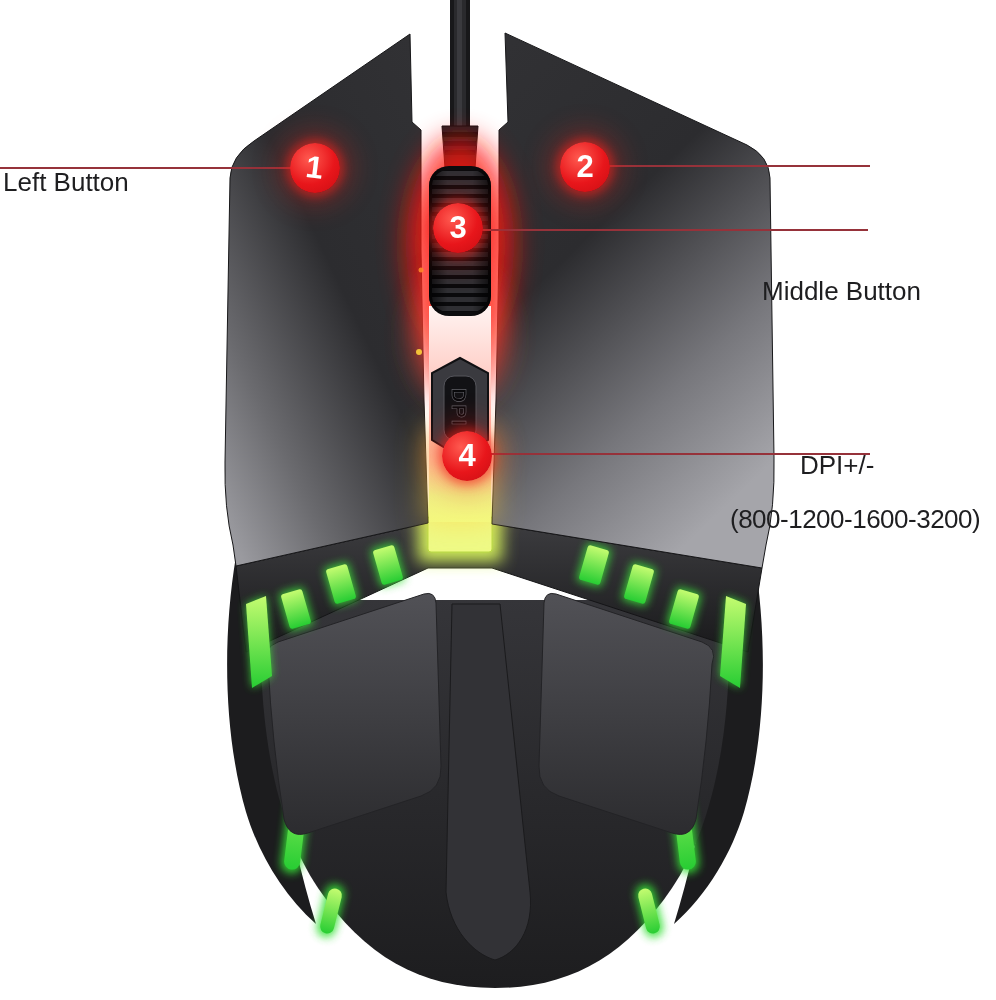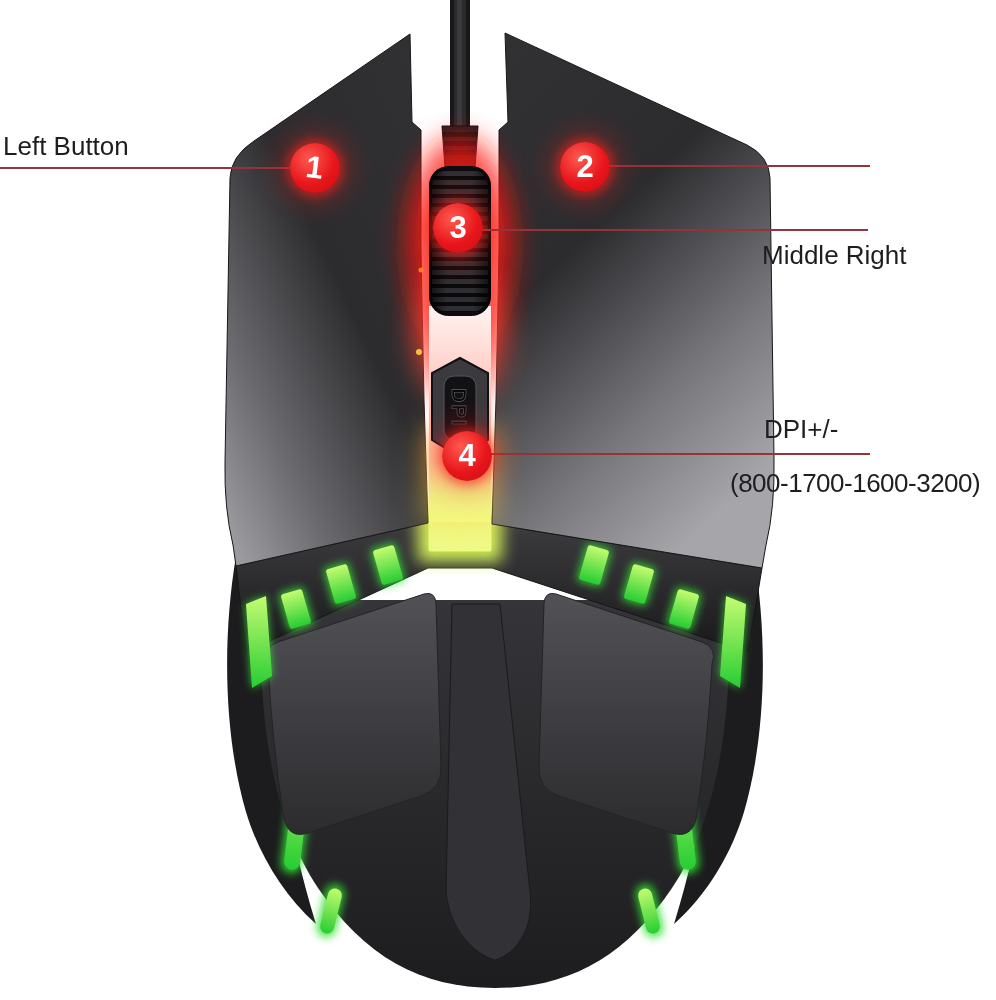--- a/index.html
+++ b/index.html
@@ -3,26 +3,26 @@
 <meta charset="utf-8">
 <style>
   html,body{margin:0;padding:0;background:#ffffff;}
   .stage{
     position:relative;width:996px;height:1000px;background:#ffffff;overflow:hidden;
     font-family:"Liberation Sans","DejaVu Sans",sans-serif;
   }
   .stage svg{position:absolute;left:0;top:0;z-index:0;}
   .lbl{
     position:absolute;z-index:3;font-size:26px;line-height:1.15;color:#1e1e20;
-    white-space:nowrap;letter-spacing:0;
+    white-space:nowrap;letter-spacing:0;margin-top:36px;
   }
   #lbl1{left:3px;top:132px;}
   #lbl2{left:762px;top:129px;}
   #lbl3{left:762px;top:241px;}
-  #lbl4{left:764px;top:415px;}
+  #lbl4{left:800px;top:415px;}
   #lbl4sub{left:730px;top:469px;letter-spacing:-0.5px;}
   .line{position:absolute;z-index:1;height:2px;background:#96323a;}
   #line1{left:0;top:167px;width:316px;}
   #line2{left:585px;top:165px;width:285px;}
   #line3{left:458px;top:229px;width:410px;}
   #line4{left:467px;top:453px;width:403px;}
   .marker{
     position:absolute;z-index:2;width:50px;height:50px;border-radius:50%;
     background:radial-gradient(circle at 38% 32%, #ff5a50 0%, #e8161b 55%, #c90d12 100%);
     box-shadow:0 0 10px 4px rgba(240,35,30,.55), 0 0 26px 13px rgba(240,35,30,.28);
@@ -202,23 +202,23 @@
       <circle cx="419" cy="352" r="3" fill="#ffd23a" opacity="0.9"></circle>
     </g>
   </svg>
 
   <div class="line" id="line1"></div>
   <div class="line" id="line2"></div>
   <div class="line" id="line3"></div>
   <div class="line" id="line4"></div>
 
   <div class="lbl" id="lbl1">Left Button</div>
-  <div class="lbl" id="lbl3">Middle Right</div>
+  <div class="lbl" id="lbl3">Middle Button</div>
   <div class="lbl" id="lbl4">DPI+/-</div>
-  <div class="lbl" id="lbl4sub">(800-1700-1600-3200)</div>
+  <div class="lbl" id="lbl4sub">(800-1200-1600-3200)</div>
 
   <div class="marker" id="mk1">
       <span>1</span>
     </div>
   <div class="marker" id="mk2">
       <span>2</span>
     </div>
   <div class="marker" id="mk3">
       <span>3</span>
     </div>

